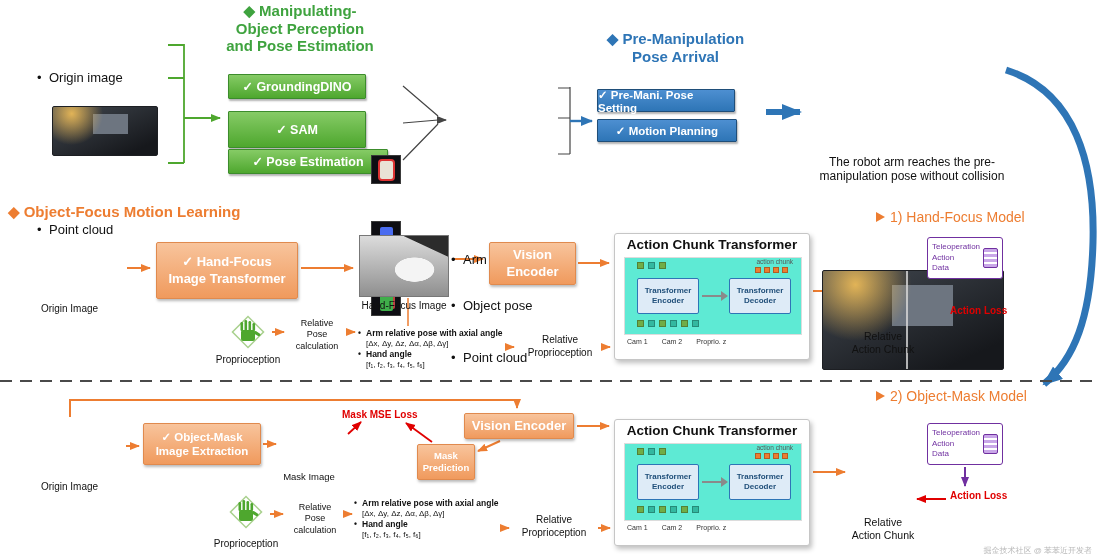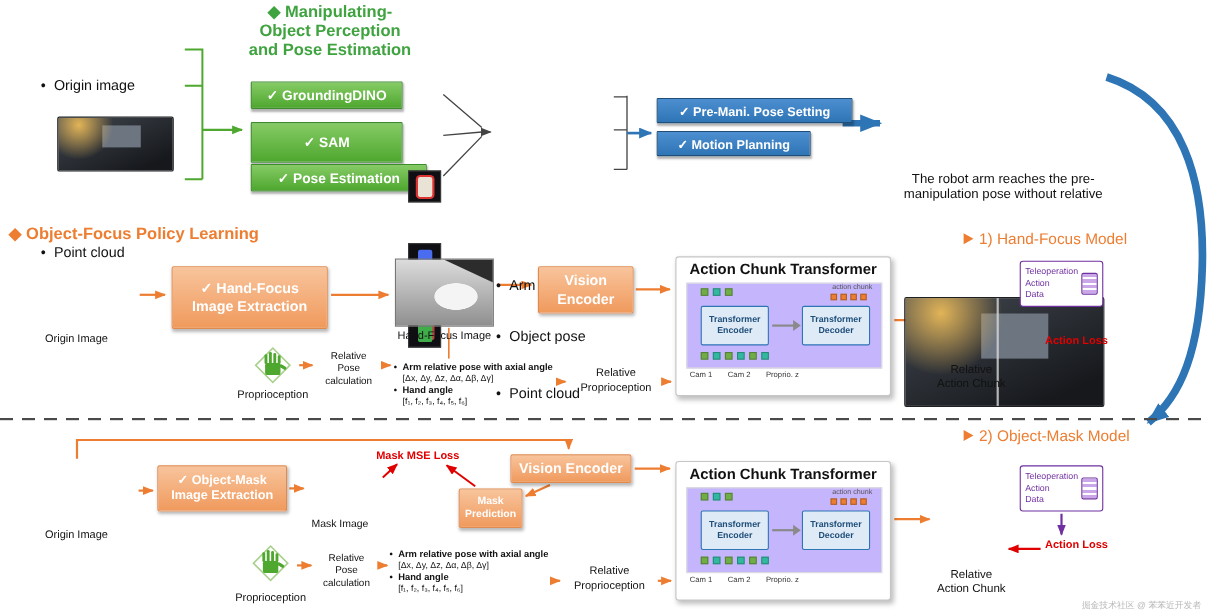--- a/index.html
+++ b/index.html
@@ -39,21 +39,21 @@
   .thumb-gd::after{background:#e9e3d6;box-shadow:0 0 0 2px #d33}
   .thumb-sam::after{background:#4a6cf0}
   .thumb-pose::after{background:#3fae4a;box-shadow:2px -2px 0 0 rgba(233,80,80,.8)}
 
   .cap{font-size:10px;color:#111;text-align:center;line-height:1.2}
   .smallcap{font-size:9.5px}
 
   .act{width:196px;height:127px;background:#fff;border:1px solid #c6c6c6;border-radius:3px;
        box-shadow:2px 3px 5px rgba(0,0,0,.25)}
   .act-title{font-size:13.5px;font-weight:bold;text-align:center;margin-top:3px;color:#111}
-  .act-panel{position:absolute;left:9px;top:23px;width:178px;height:78px;border:1px solid #dcdcdc;background:#c4b5fd}
+  .act-panel{position:absolute;left:9px;top:23px;width:178px;height:78px;border:1px solid #dcdcdc;background:#5eead4}
   .sq{display:inline-block;width:7px;height:7px;border:1px solid rgba(0,0,0,.25);background:#70AD47;margin-right:4px;vertical-align:top}
   .sq.t{background:#33b8a0}
   .sq.o{width:6px;height:6px;background:#ED7D31;margin-right:3px}
   .row-a{position:absolute;left:12px;top:4px}
   .chunk-label{position:absolute;right:8px;top:0;font-size:6.5px;color:#555}
   .row-b{position:absolute;right:10px;top:9px}
   .row-c{position:absolute;left:12px;top:62px}
   .tblock{position:absolute;top:20px;width:62px;height:36px;background:#DEEBF7;border:1px solid #2E75B6;border-radius:2px;
           color:#1F4E79;font-size:8px;font-weight:bold;text-align:center;display:flex;align-items:center;justify-content:center;line-height:1.2}
   .enc{left:12px}.dec{left:104px}
@@ -164,38 +164,40 @@
   <div class="abs gbox" style="left:228px;top:111px;width:138px;height:37px">✓ SAM</div>
   <div class="abs gbox" style="left:228px;top:149px;width:160px;height:25px">✓ Pose Estimation</div>
   <div class="abs thumb thumb-gd" style="left:371px;top:72px;width:30px;height:29px"></div>
   <div class="abs thumb thumb-sam" style="left:371px;top:109px;width:30px;height:29px"></div>
   <div class="abs thumb thumb-pose" style="left:371px;top:146px;width:30px;height:29px"></div>
 
   <div class="abs bullet" style="left:450px;top:82px;width:110px">Arm start cloud</div>
   <div class="abs bullet" style="left:450px;top:112px;width:110px">Object pose</div>
   <div class="abs bullet" style="left:450px;top:148px;width:110px">Point cloud</div>
 
-  <div class="abs bbox" style="left:597px;top:89px;width:178px;height:23px">✓ Pre-Mani. Pose Setting</div>
+  <div class="abs btitle pre" style="left:583px;top:30px;width:185px">◆ Pre-Manipulation
+Pose Arrival</div>
+  <div class="abs bbox" style="left:597px;top:89px;width:138px;height:23px">✓ Pre-Mani. Pose Setting</div>
   <div class="abs bbox" style="left:597px;top:119px;width:140px;height:23px">✓ Motion Planning</div>
 
   <div class="abs photo photo-pair" style="left:822px;top:52px;width:182px;height:100px"></div>
   <div class="abs cap pre" style="left:798px;top:155px;width:228px;font-size:12px">The robot arm reaches the pre-
-manipulation pose without relative</div>
-
-  <div class="abs otitle" style="left:8px;top:203px">◆ Object-Focus Policy Learning</div>
+manipulation pose without collision</div>
+
+  <div class="abs otitle" style="left:8px;top:203px">◆ Object-Focus Motion Learning</div>
 
   <div class="abs model-head" style="left:876px;top:209px">
     <span class="tri-icon"></span>
     <span>1) Hand-Focus Model</span>
   </div>
 
   <div class="abs cap" style="left:16px;top:303px;width:107px">Origin Image</div>
 
   <div class="abs obox pre" style="left:156px;top:242px;width:142px;height:57px;font-size:13px">✓ Hand-Focus
-Image Extraction</div>
+Image Transformer</div>
 
   <div class="abs photo-hand" style="left:359px;top:235px;width:90px;height:62px;position:absolute"></div>
   <div class="abs cap" style="left:350px;top:300px;width:108px">Hand-Focus Image</div>
 
   <div class="abs obox" style="left:489px;top:242px;width:87px;height:43px;font-size:13px">Vision Encoder</div>
 
   <div class="abs act" style="left:614px;top:233px">
     <div class="act-title">Action Chunk Transformer</div>
     <div class="act-panel">
       <div class="row-a"><i class="sq"></i><i class="sq t"></i><i class="sq"></i></div>

